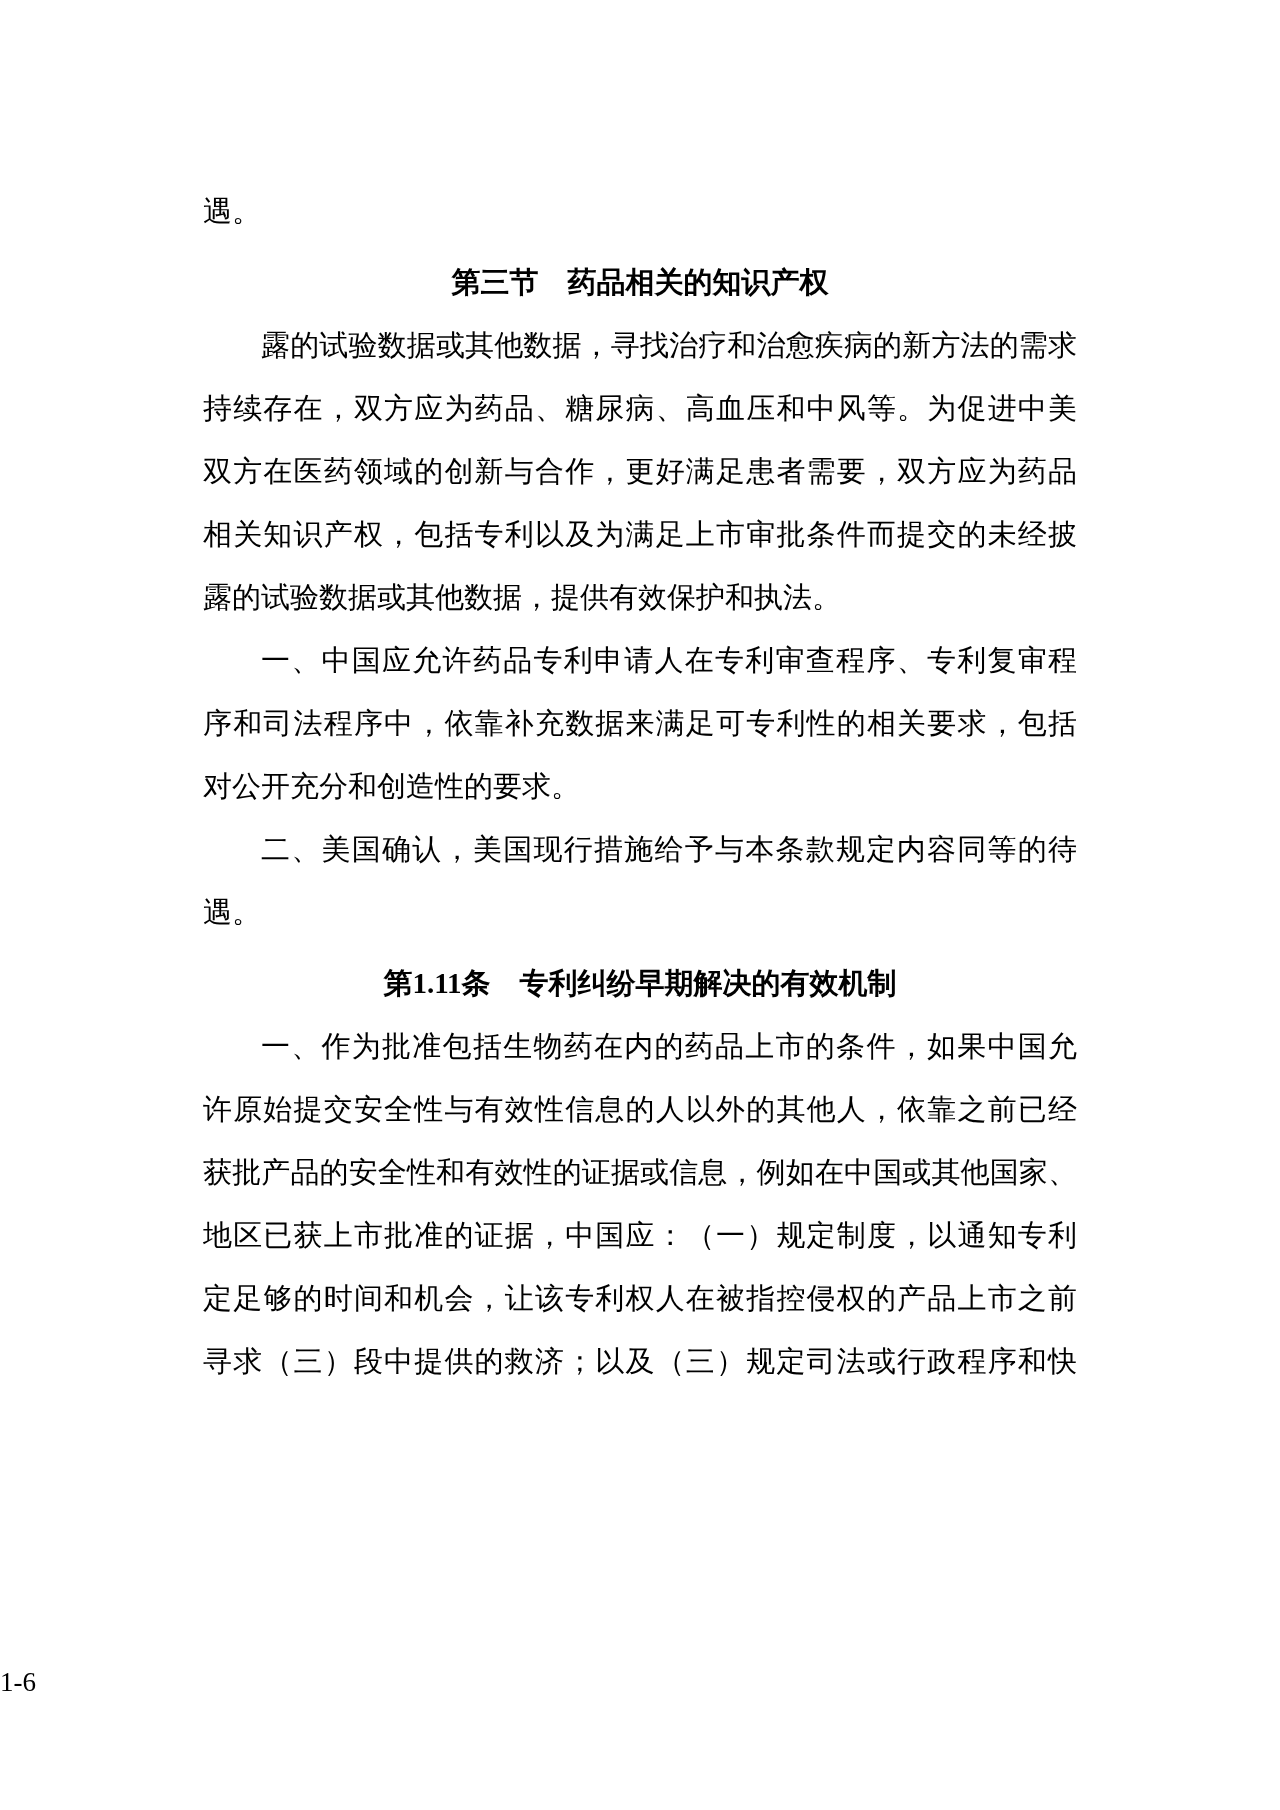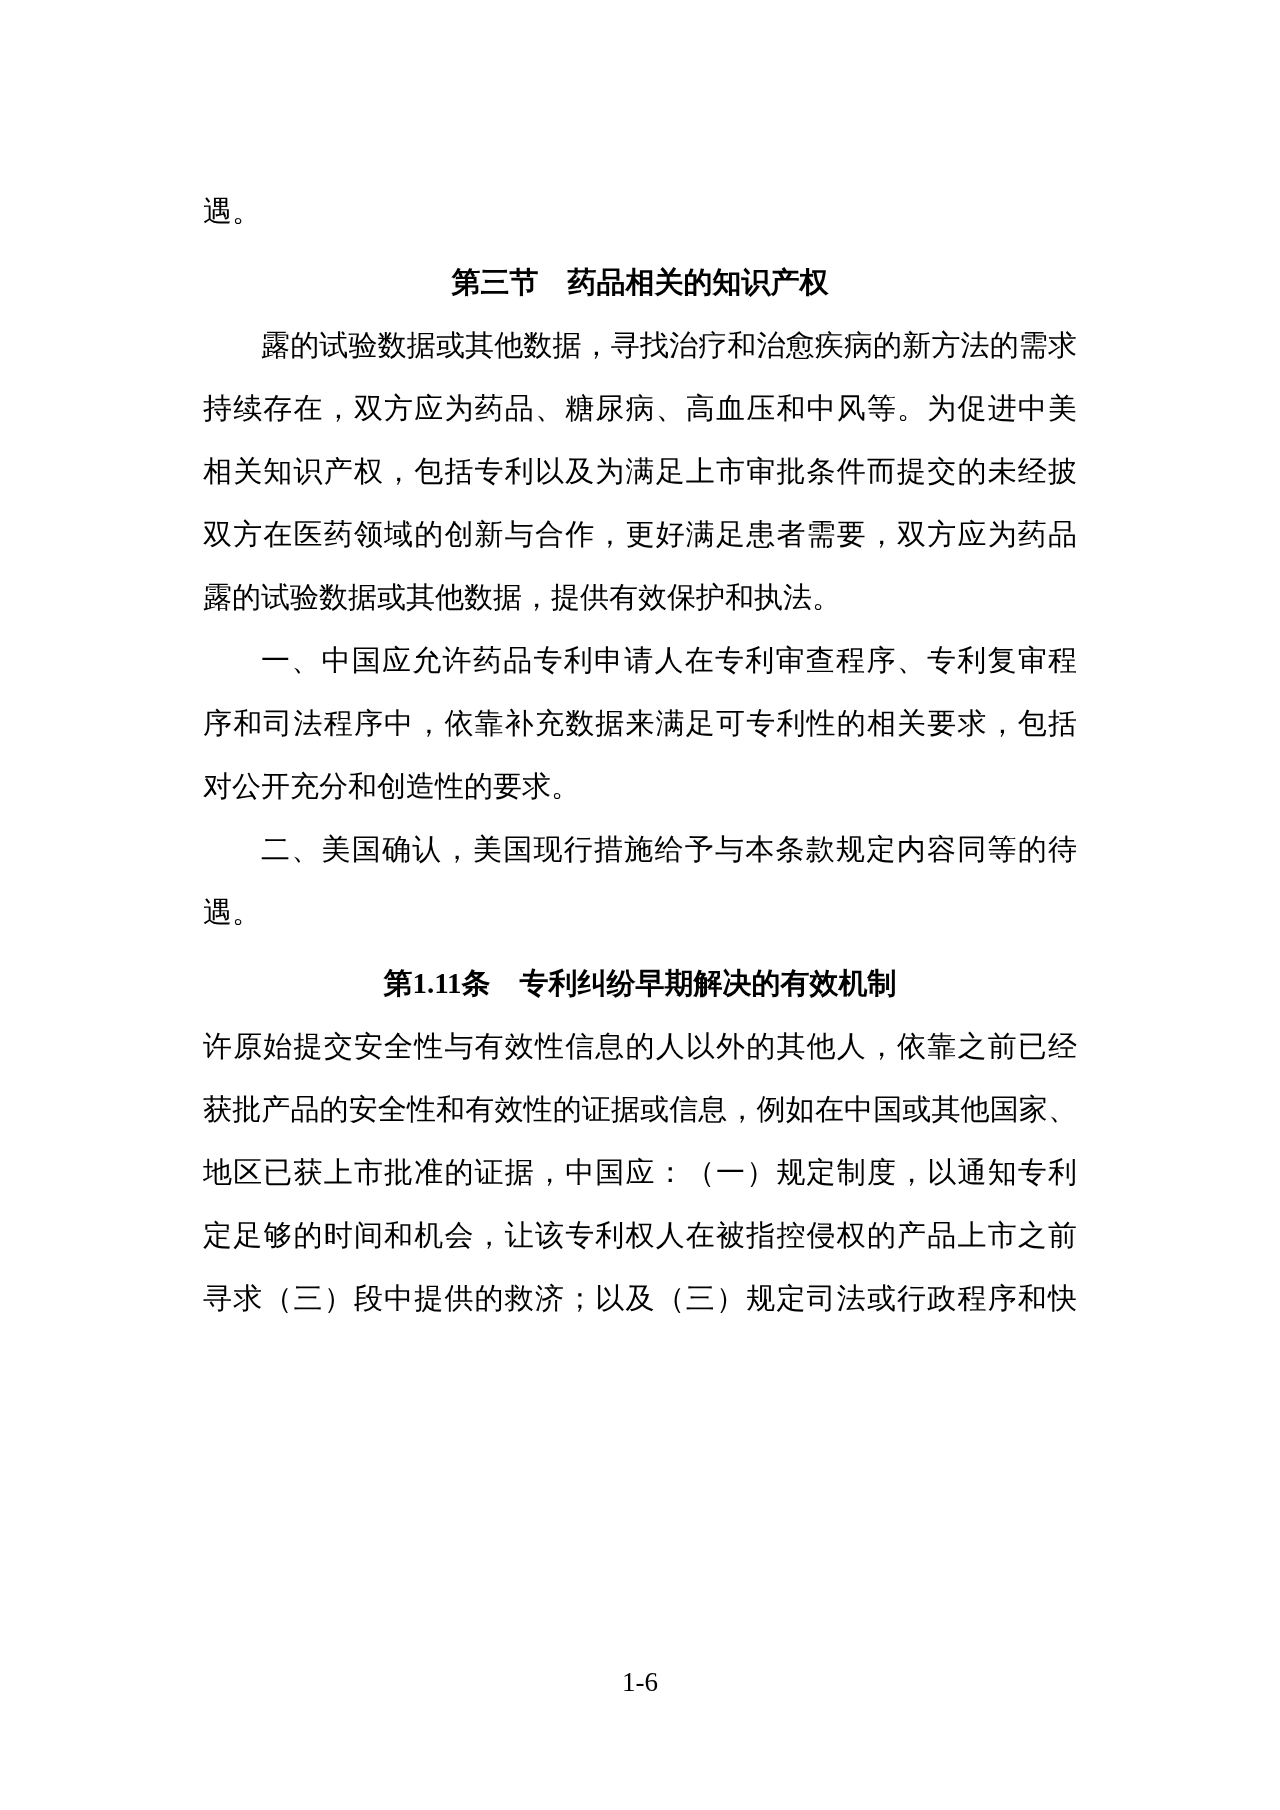--- a/index.html
+++ b/index.html
@@ -32,42 +32,43 @@
     text-align:center;
     text-align-last:center;
     font-weight:bold;
     margin-top:8px;
     white-space:normal;
   }
   .footer{
     position:absolute;
     left:0;top:1662px;
     width:1280px;
-    text-align:center;
+    text-align:left;
     font-size:27px;
     line-height:40px;
   }
 </style>
 </head>
 <body>
 
 <div class="doc">
   <div class="line left">遇。</div>
   <div class="line heading">第三节　药品相关的知识产权</div>
   <div class="line justify indent">露的试验数据或其他数据，寻找治疗和治愈疾病的新方法的需求</div>
   <div class="line justify">持续存在，双方应为药品、糖尿病、高血压和中风等。为促进中美</div>
+  <div class="line justify">双方在医药领域的创新与合作，更好满足患者需要，双方应为药品</div>
   <div class="line justify">相关知识产权，包括专利以及为满足上市审批条件而提交的未经披</div>
-  <div class="line justify">双方在医药领域的创新与合作，更好满足患者需要，双方应为药品</div>
   <div class="line left">露的试验数据或其他数据，提供有效保护和执法。</div>
   <div class="line justify indent">一、中国应允许药品专利申请人在专利审查程序、专利复审程</div>
   <div class="line justify">序和司法程序中，依靠补充数据来满足可专利性的相关要求，包括</div>
   <div class="line left">对公开充分和创造性的要求。</div>
   <div class="line justify indent">二、美国确认，美国现行措施给予与本条款规定内容同等的待</div>
   <div class="line left">遇。</div>
   <div class="line heading">第1.11条　专利纠纷早期解决的有效机制</div>
+  <div class="line justify indent">一、作为批准包括生物药在内的药品上市的条件，如果中国允</div>
   <div class="line justify">许原始提交安全性与有效性信息的人以外的其他人，依靠之前已经</div>
   <div class="line justify">获批产品的安全性和有效性的证据或信息，例如在中国或其他国家、</div>
   <div class="line justify">地区已获上市批准的证据，中国应：（一）规定制度，以通知专利</div>
   <div class="line justify">定足够的时间和机会，让该专利权人在被指控侵权的产品上市之前</div>
   <div class="line justify">寻求（三）段中提供的救济；以及（三）规定司法或行政程序和快</div>
 </div>
 
 <div class="footer">1-6</div>
 
 </body></html>

